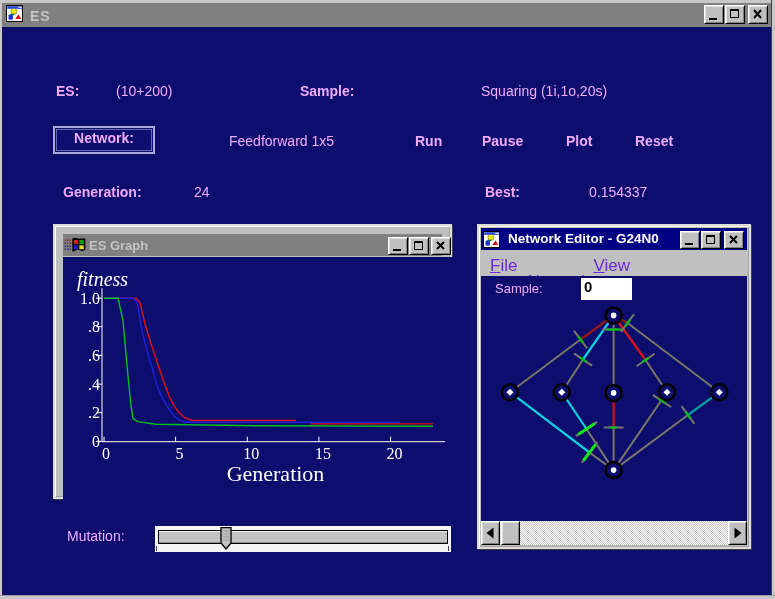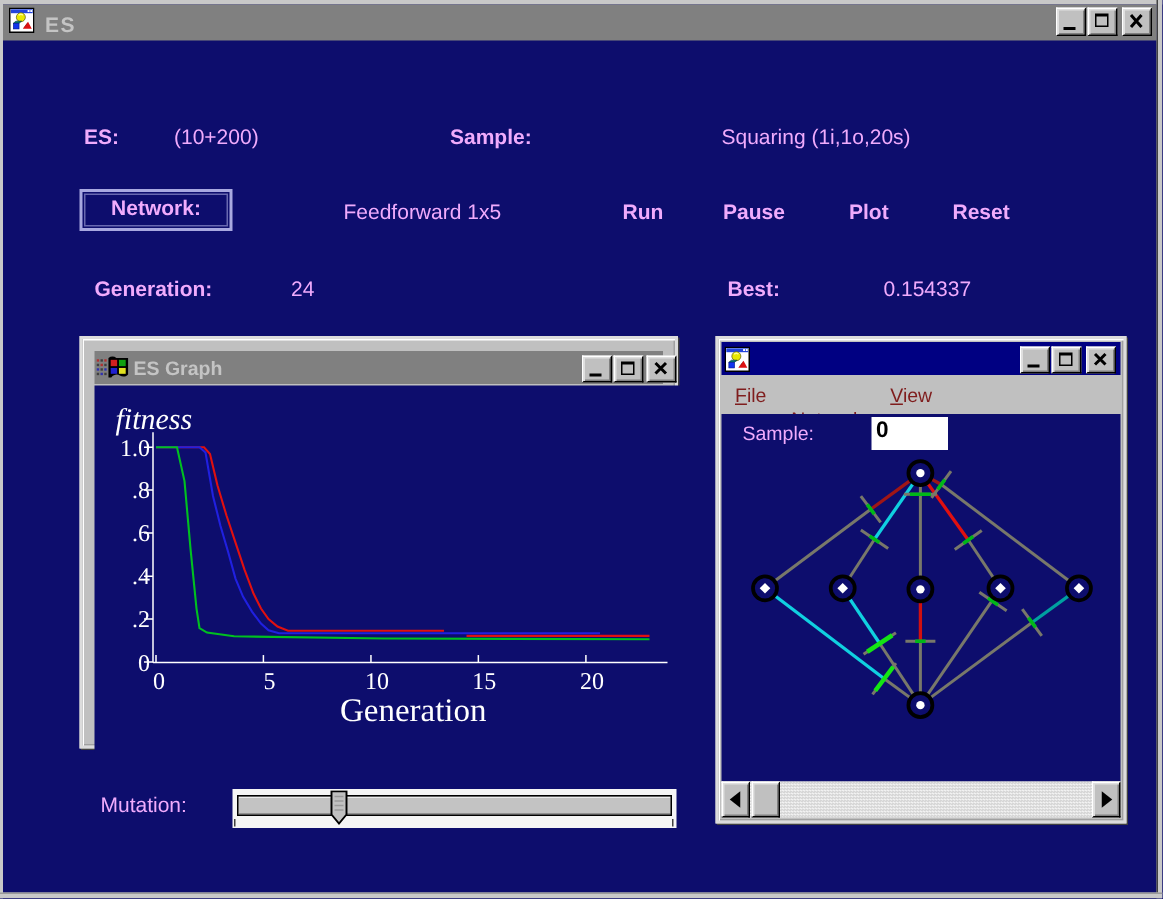--- a/index.html
+++ b/index.html
@@ -154,31 +154,32 @@
 <rect x="1.2" y="1.2" width="14.6" height="2.6" fill="#2244dd"></rect>
 <rect x="12.4" y="1.7" width="1.3" height="1.3" fill="#fff"></rect>
           <rect x="14.2" y="1.7" width="1.3" height="1.3" fill="#fff"></rect>
 <circle cx="7.9" cy="6.5" r="3.0" fill="#e8e800" stroke="#606018" stroke-width="0.5"></circle>
 <path d="M6.4 5.2 A2.4 2.4 0 0 1 9.3 5.0" stroke="#ffff90" stroke-width="1" fill="none"></path>
 <polygon points="2.9,10.5 4.6,9.1 8.4,9.1 6.7,10.5" fill="#007878" stroke="#003838" stroke-width="0.4"></polygon>
 <rect x="2.9" y="10.5" width="3.8" height="3.8" fill="#1133ee" stroke="#001188" stroke-width="0.4"></rect>
 <polygon points="9.2,14.1 15.2,14.1 12.7,9.5" fill="#dd1111"></polygon>
 <polygon points="9.2,14.1 11.5,11.7 12.7,9.5" fill="#7a0f0f"></polygon>
 </svg></div>
+    <div class="abs b" style="left:27px;top:3px;color:#ffffff;font-size:13.5px">Network Editor - G24N0</div>
     <div class="btn95" style="left:199px;top:3px;width:20px;height:18px">
         <div class="abs" style="left:4px;top:11px;width:8px;height:2px;background:#000"></div>
       </div>
     <div class="btn95" style="left:220px;top:3px;width:20px;height:18px">
         <div class="abs" style="left:4px;top:3px;width:9px;height:9px;border:1px solid #000;border-top:2px solid #000"></div>
       </div>
     <div class="btn95" style="left:243px;top:3px;width:20px;height:18px"><svg width="18" height="16" viewBox="0 0 18 16">
           <path d="M5 4 L12 11 M12 4 L5 11" stroke="#000" stroke-width="2"></path>
         </svg></div>
 
-    <div class="abs" style="left:0;top:22px;width:100%;height:26px;background:#c0c0c0;color:#7f1d1d;font-size:13px">
+    <div class="abs" style="left:0;top:22px;width:100%;height:26px;background:#c0c0c0;color:#6d28d9;font-size:17px">
       <span class="abs" style="left:9px;top:6px"><u>F</u>ile</span>
       <span class="abs" style="left:46.5px;top:22px"><u>N</u>etwork</span>
       <span class="abs" style="left:112.5px;top:6px"><u>V</u>iew</span>
     </div>
 
     <div class="abs" style="left:0;top:48px;width:266px;height:245px;background:#0d0d6d">
       <div class="abs w" style="left:14px;top:5px;font-size:13px">Sample:</div>
       <div class="abs" style="left:100px;top:1.5px;width:51px;height:22px;background:#fff;color:#000;font-size:15px;font-weight:bold;padding-left:3px">0</div>
       <svg class="abs" style="left:0;top:0" width="266" height="245" viewBox="0 0 266 245">
           <g transform="translate(1,1)">

